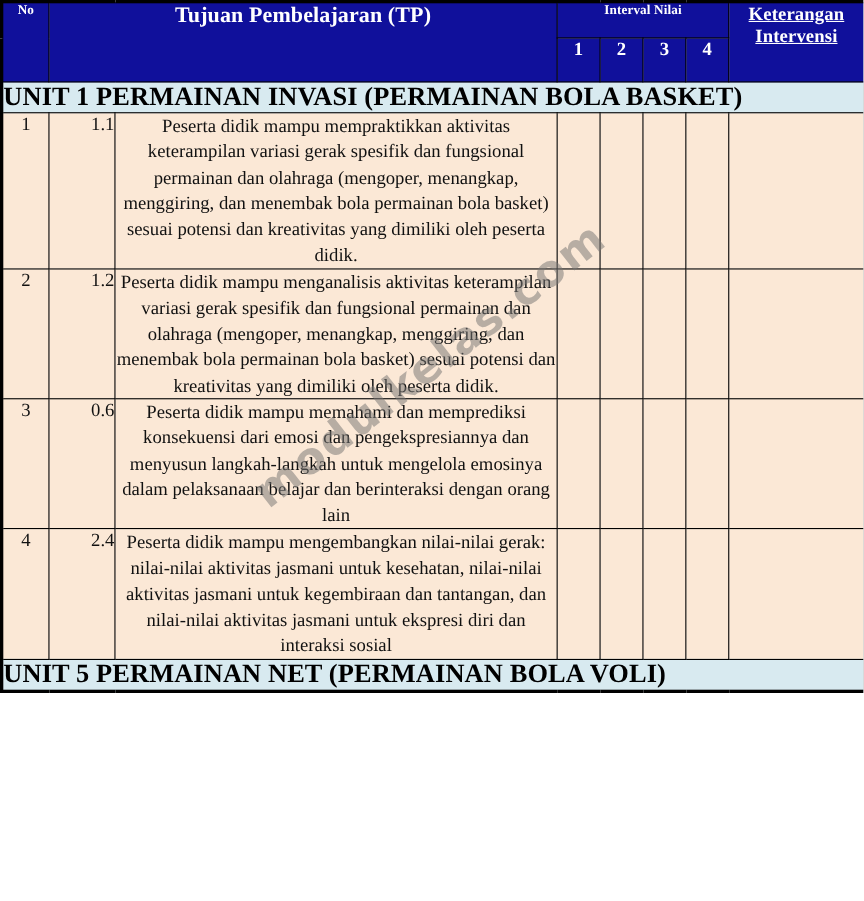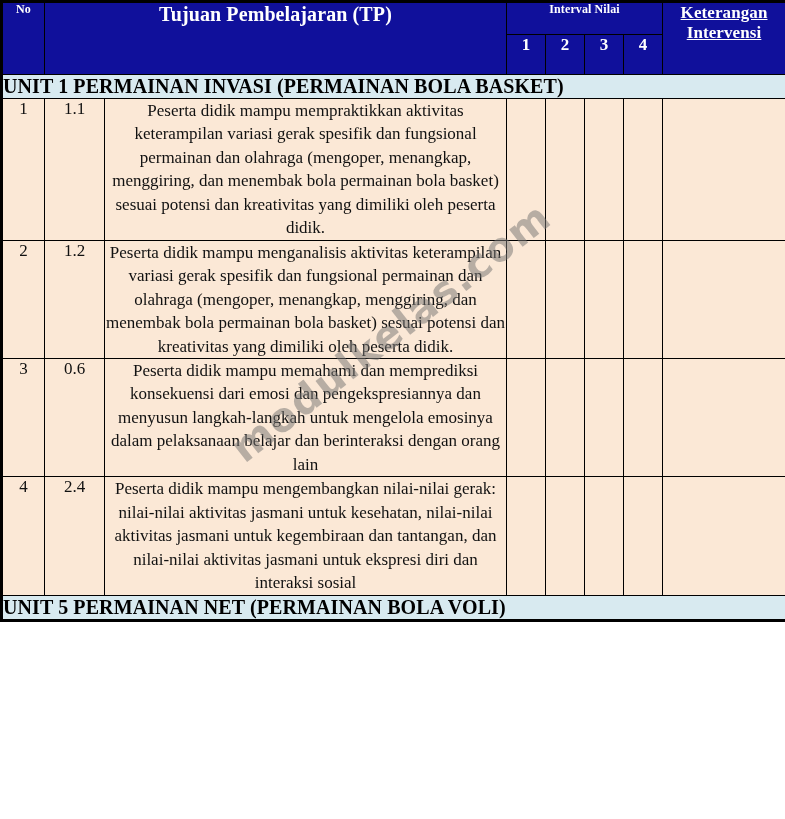--- a/index.html
+++ b/index.html
@@ -52,39 +52,39 @@
   .hdr-tp      { font-size: 20px; }
   .hdr-interval{ font-size: 12px; height: 33px; }
   .hdr-score   { font-size: 17px; height: 40px; }
   .hdr-ket     { font-size: 17px; padding: 0 4px; text-decoration: underline; }
 
   
   .unit-row td {
     background: #d8eaf0;
     color: #000000;
     font-weight: bold;
-    font-size: 20px;
+    font-size: 24px;
     padding: 9px 0 9px 14px;
     vertical-align: middle;
     letter-spacing: .1px;
     white-space: nowrap;
   }
 
   
   .body-row td {
     background: #fbe8d6;
   }
   .cell-no {
     text-align: center;
     font-size: 17px;
     padding-top: 9px;
     color: #111;
   }
   .cell-code {
-    text-align: center;
+    text-align: right;
     font-size: 17px;
     padding-top: 9px;
     color: #111;
   }
   .cell-tp {
     font-size: 17px;
     line-height: 1.38;
     padding: 9px 10px 12px 11px;
     color: #111;
     text-align: center;

